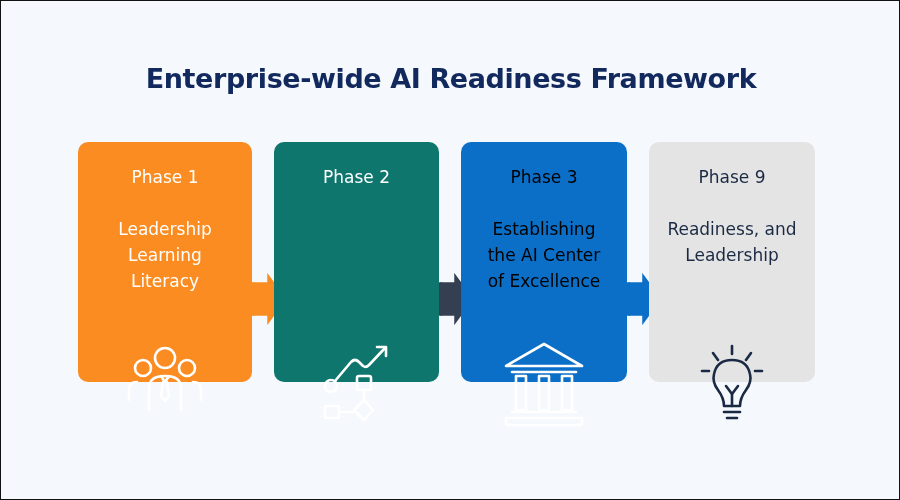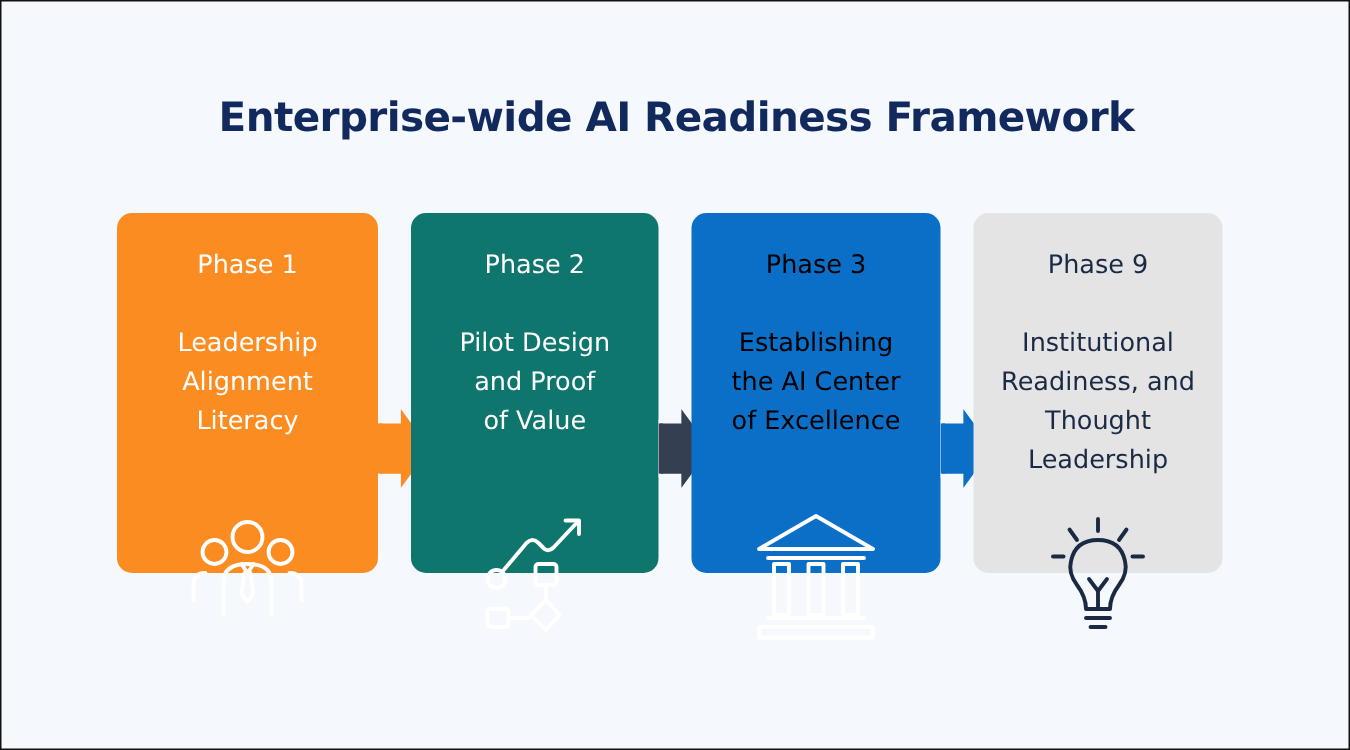--- a/index.html
+++ b/index.html
@@ -53,21 +53,21 @@
 </head>
 <body>
 
 <div class="frame">
   <div class="title">Enterprise-wide AI Readiness Framework</div>
 
   <div class="card" id="card1">
     <div class="phase">Phase 1</div>
     <div class="desc">
       <div>Leadership</div>
-      <div>Alignment</div>
+      <div>Learning</div>
       <div>Literacy</div>
     </div>
     <svg class="icon" viewBox="0 0 100 90" fill="none" stroke="#fff" stroke-width="2.6" stroke-linecap="round" stroke-linejoin="round">
       <circle cx="50" cy="20" r="10"></circle>
       <circle cx="28" cy="30" r="8"></circle>
       <circle cx="72" cy="30" r="8"></circle>
       <path d="M34 72 V50 Q34 38 50 38 Q66 38 66 50 V72"></path>
       <path d="M14 62 V52 Q14 44 22 44"></path>
       <path d="M86 62 V52 Q86 44 78 44"></path>
       <path d="M46 38 L50 44 L54 38"></path>
@@ -75,25 +75,20 @@
     </svg>
   </div>
 
   <svg class="arrow" id="arrow1" viewBox="0 0 40 60">
     <path d="M0 12 H14 V0 L36 30 L14 60 V48 H0 Z" fill="#fb8c22" stroke="#f5f8fc" stroke-width="2.5" stroke-linejoin="miter"></path>
     <rect x="0" y="13.3" width="3" height="33.4" fill="#fb8c22"></rect>
   </svg>
 
   <div class="card" id="card2">
     <div class="phase">Phase 2</div>
-    <div class="desc">
-      <div>Pilot Design</div>
-      <div>and Proof</div>
-      <div>of Value</div>
-    </div>
     <svg class="icon" viewBox="0 0 100 90" fill="none" stroke="#fff" stroke-width="2.6" stroke-linecap="round" stroke-linejoin="round">
       <circle cx="24" cy="48" r="6"></circle>
       <path d="M28 43 L44 24 Q48 20 52 24 L56 28 Q59 30 62 27 L78 10"></path>
       <path d="M70 9 H79 V18"></path>
       <rect x="50" y="38" width="14" height="14" rx="2"></rect>
       <path d="M57 52 V60"></path>
       <rect x="18" y="68" width="14" height="12" rx="2"></rect>
       <path d="M32 74 H47"></path>
       <path d="M57 62 L66 72 L57 82 L47 72 Z"></path>
     </svg>
@@ -123,23 +118,21 @@
   </div>
 
   <svg class="arrow" id="arrow3" viewBox="0 0 40 60">
     <path d="M0 12 H14 V0 L36 30 L14 60 V48 H0 Z" fill="#0b6fc7" stroke="#f5f8fc" stroke-width="2.5" stroke-linejoin="miter"></path>
     <rect x="0" y="13.3" width="3" height="33.4" fill="#0b6fc7"></rect>
   </svg>
 
   <div class="card" id="card4">
     <div class="phase">Phase 9</div>
     <div class="desc">
-      <div>Institutional</div>
       <div>Readiness, and</div>
-      <div>Thought</div>
       <div>Leadership</div>
     </div>
     <svg class="icon" viewBox="0 0 100 90" style="top:202px;" fill="none" stroke="#1b2a44" stroke-width="2.6" stroke-linecap="round" stroke-linejoin="round">
       <path d="M50 2 V10"></path>
       <path d="M31 9 L36 16"></path>
       <path d="M69 9 L64 16"></path>
       <path d="M20 27 H27"></path>
       <path d="M73 27 H80"></path>
       <path d="M42 62 Q42 54 36 46 Q30 38 32 30 Q35 16 50 16 Q65 16 68 30 Q70 38 64 46 Q58 54 58 62 Z"></path>
       <path d="M44 42 L50 50 L56 42"></path>

